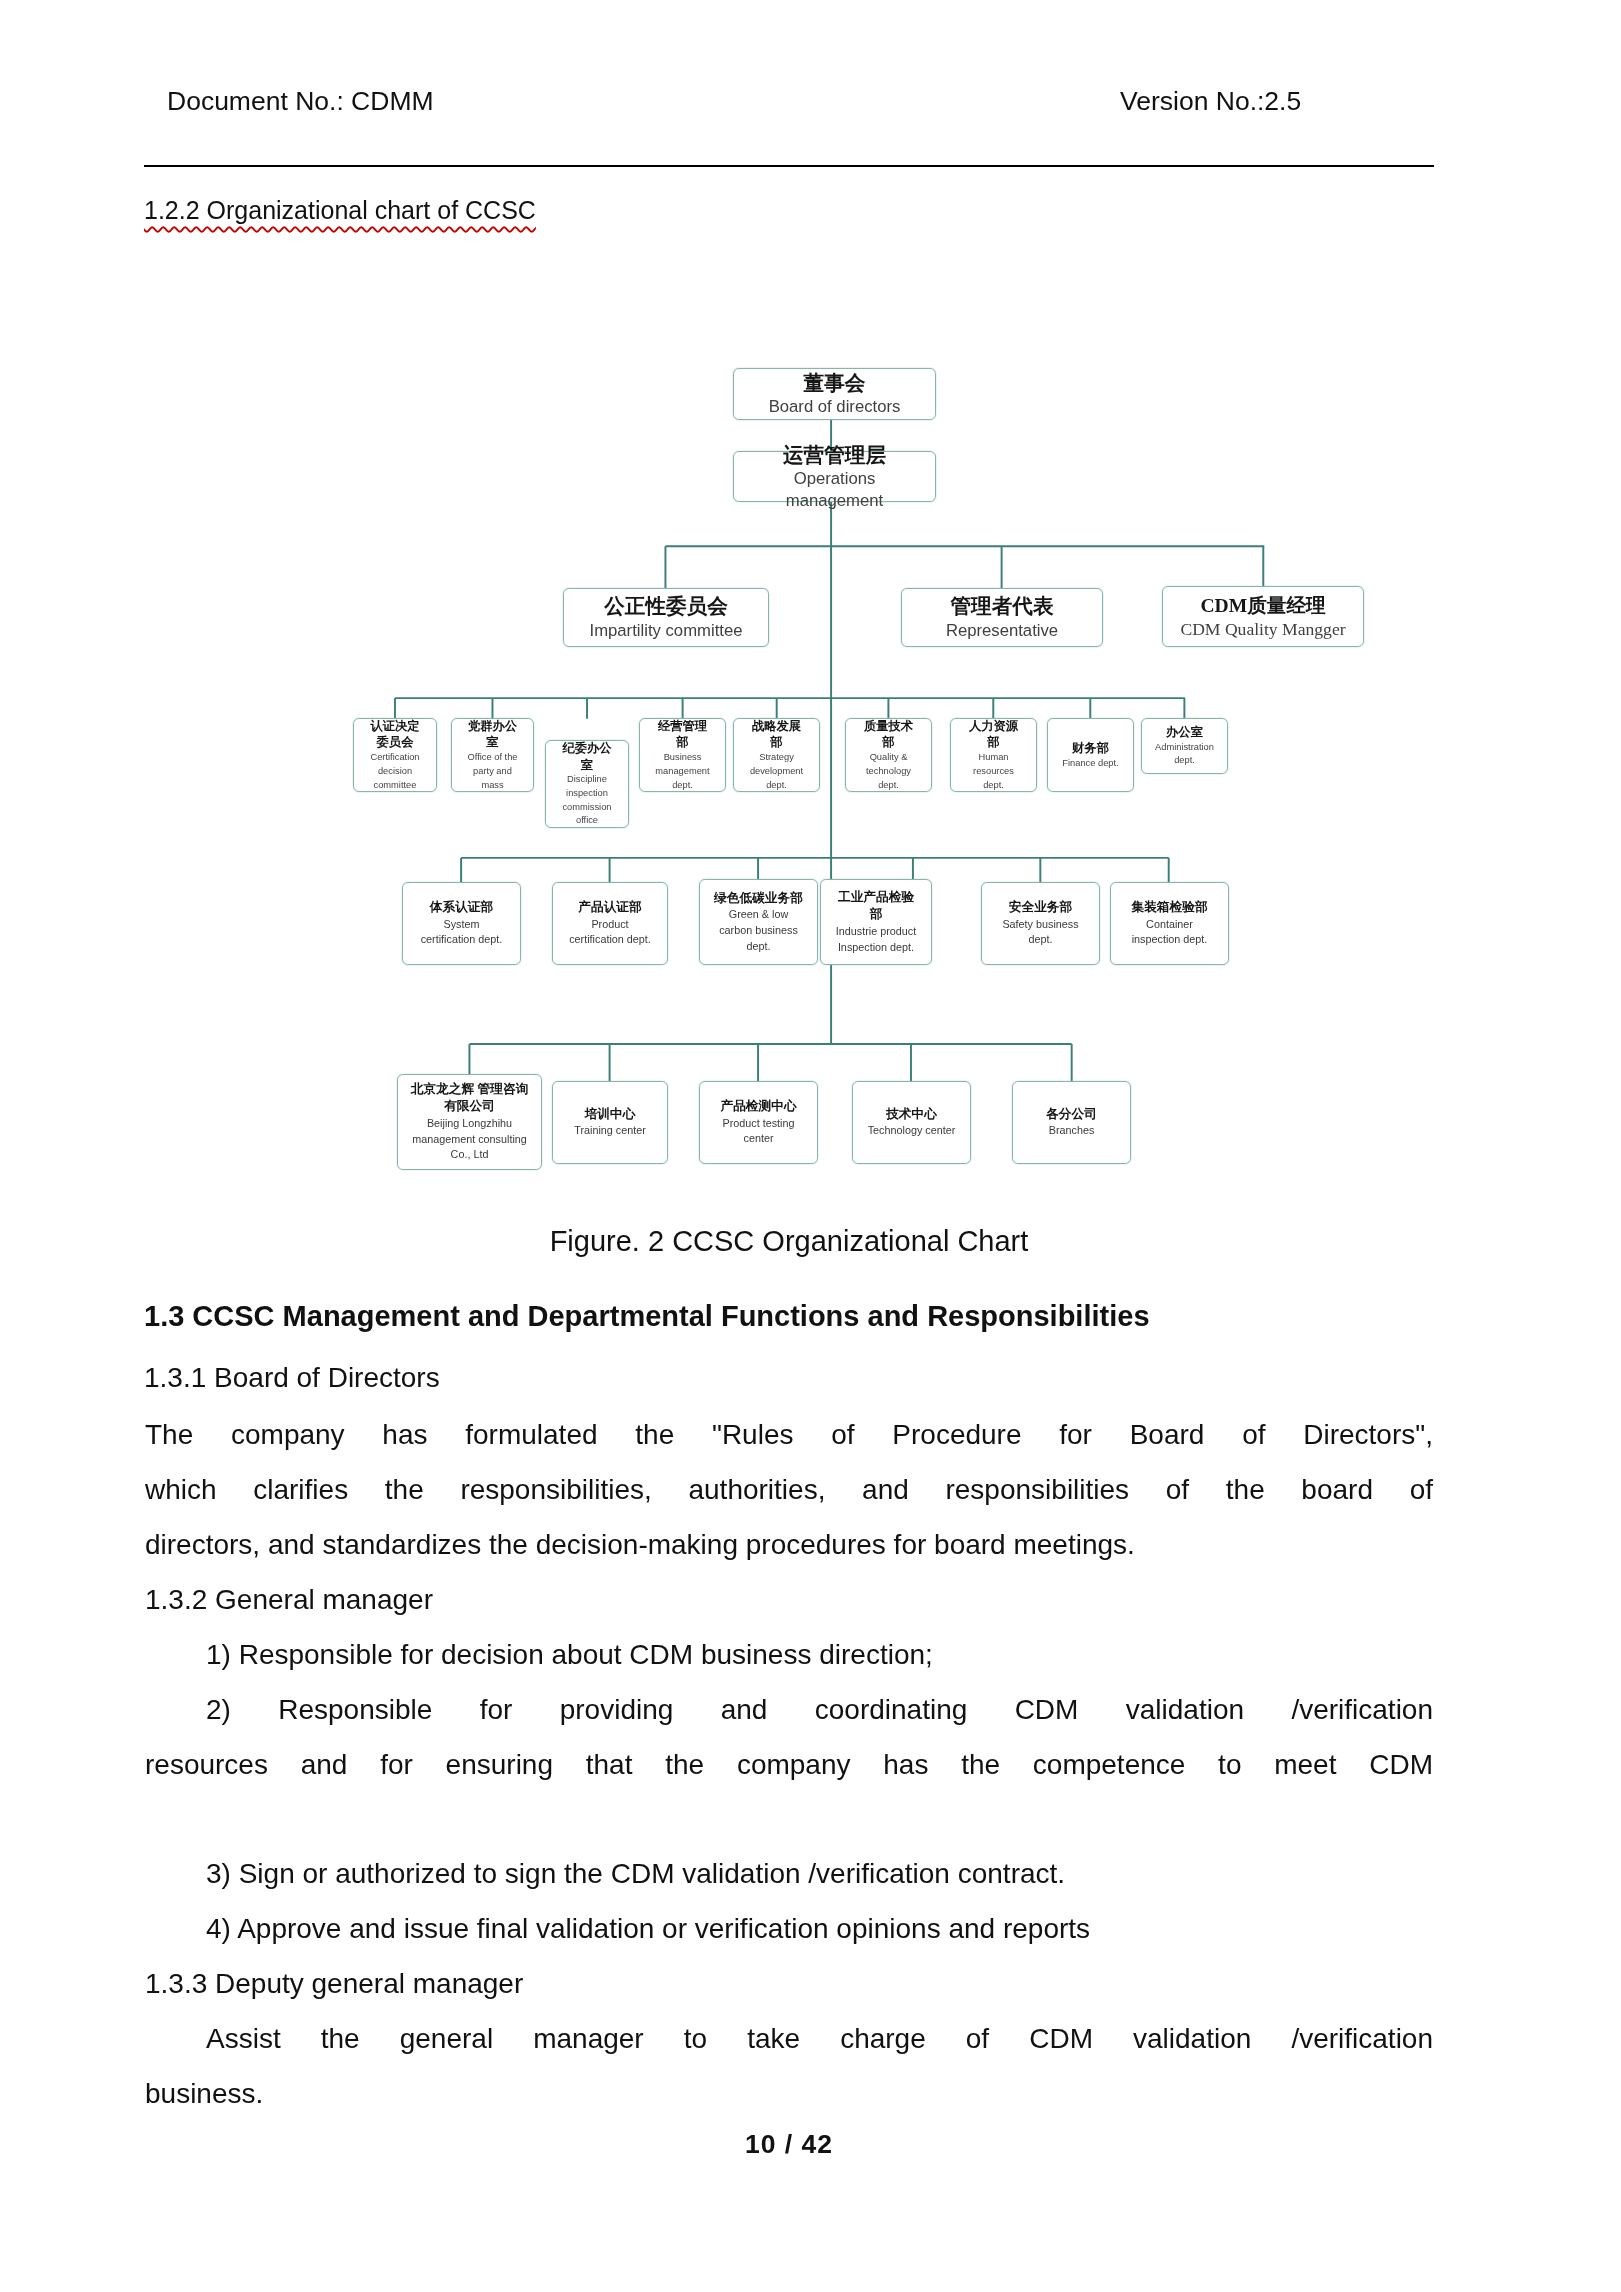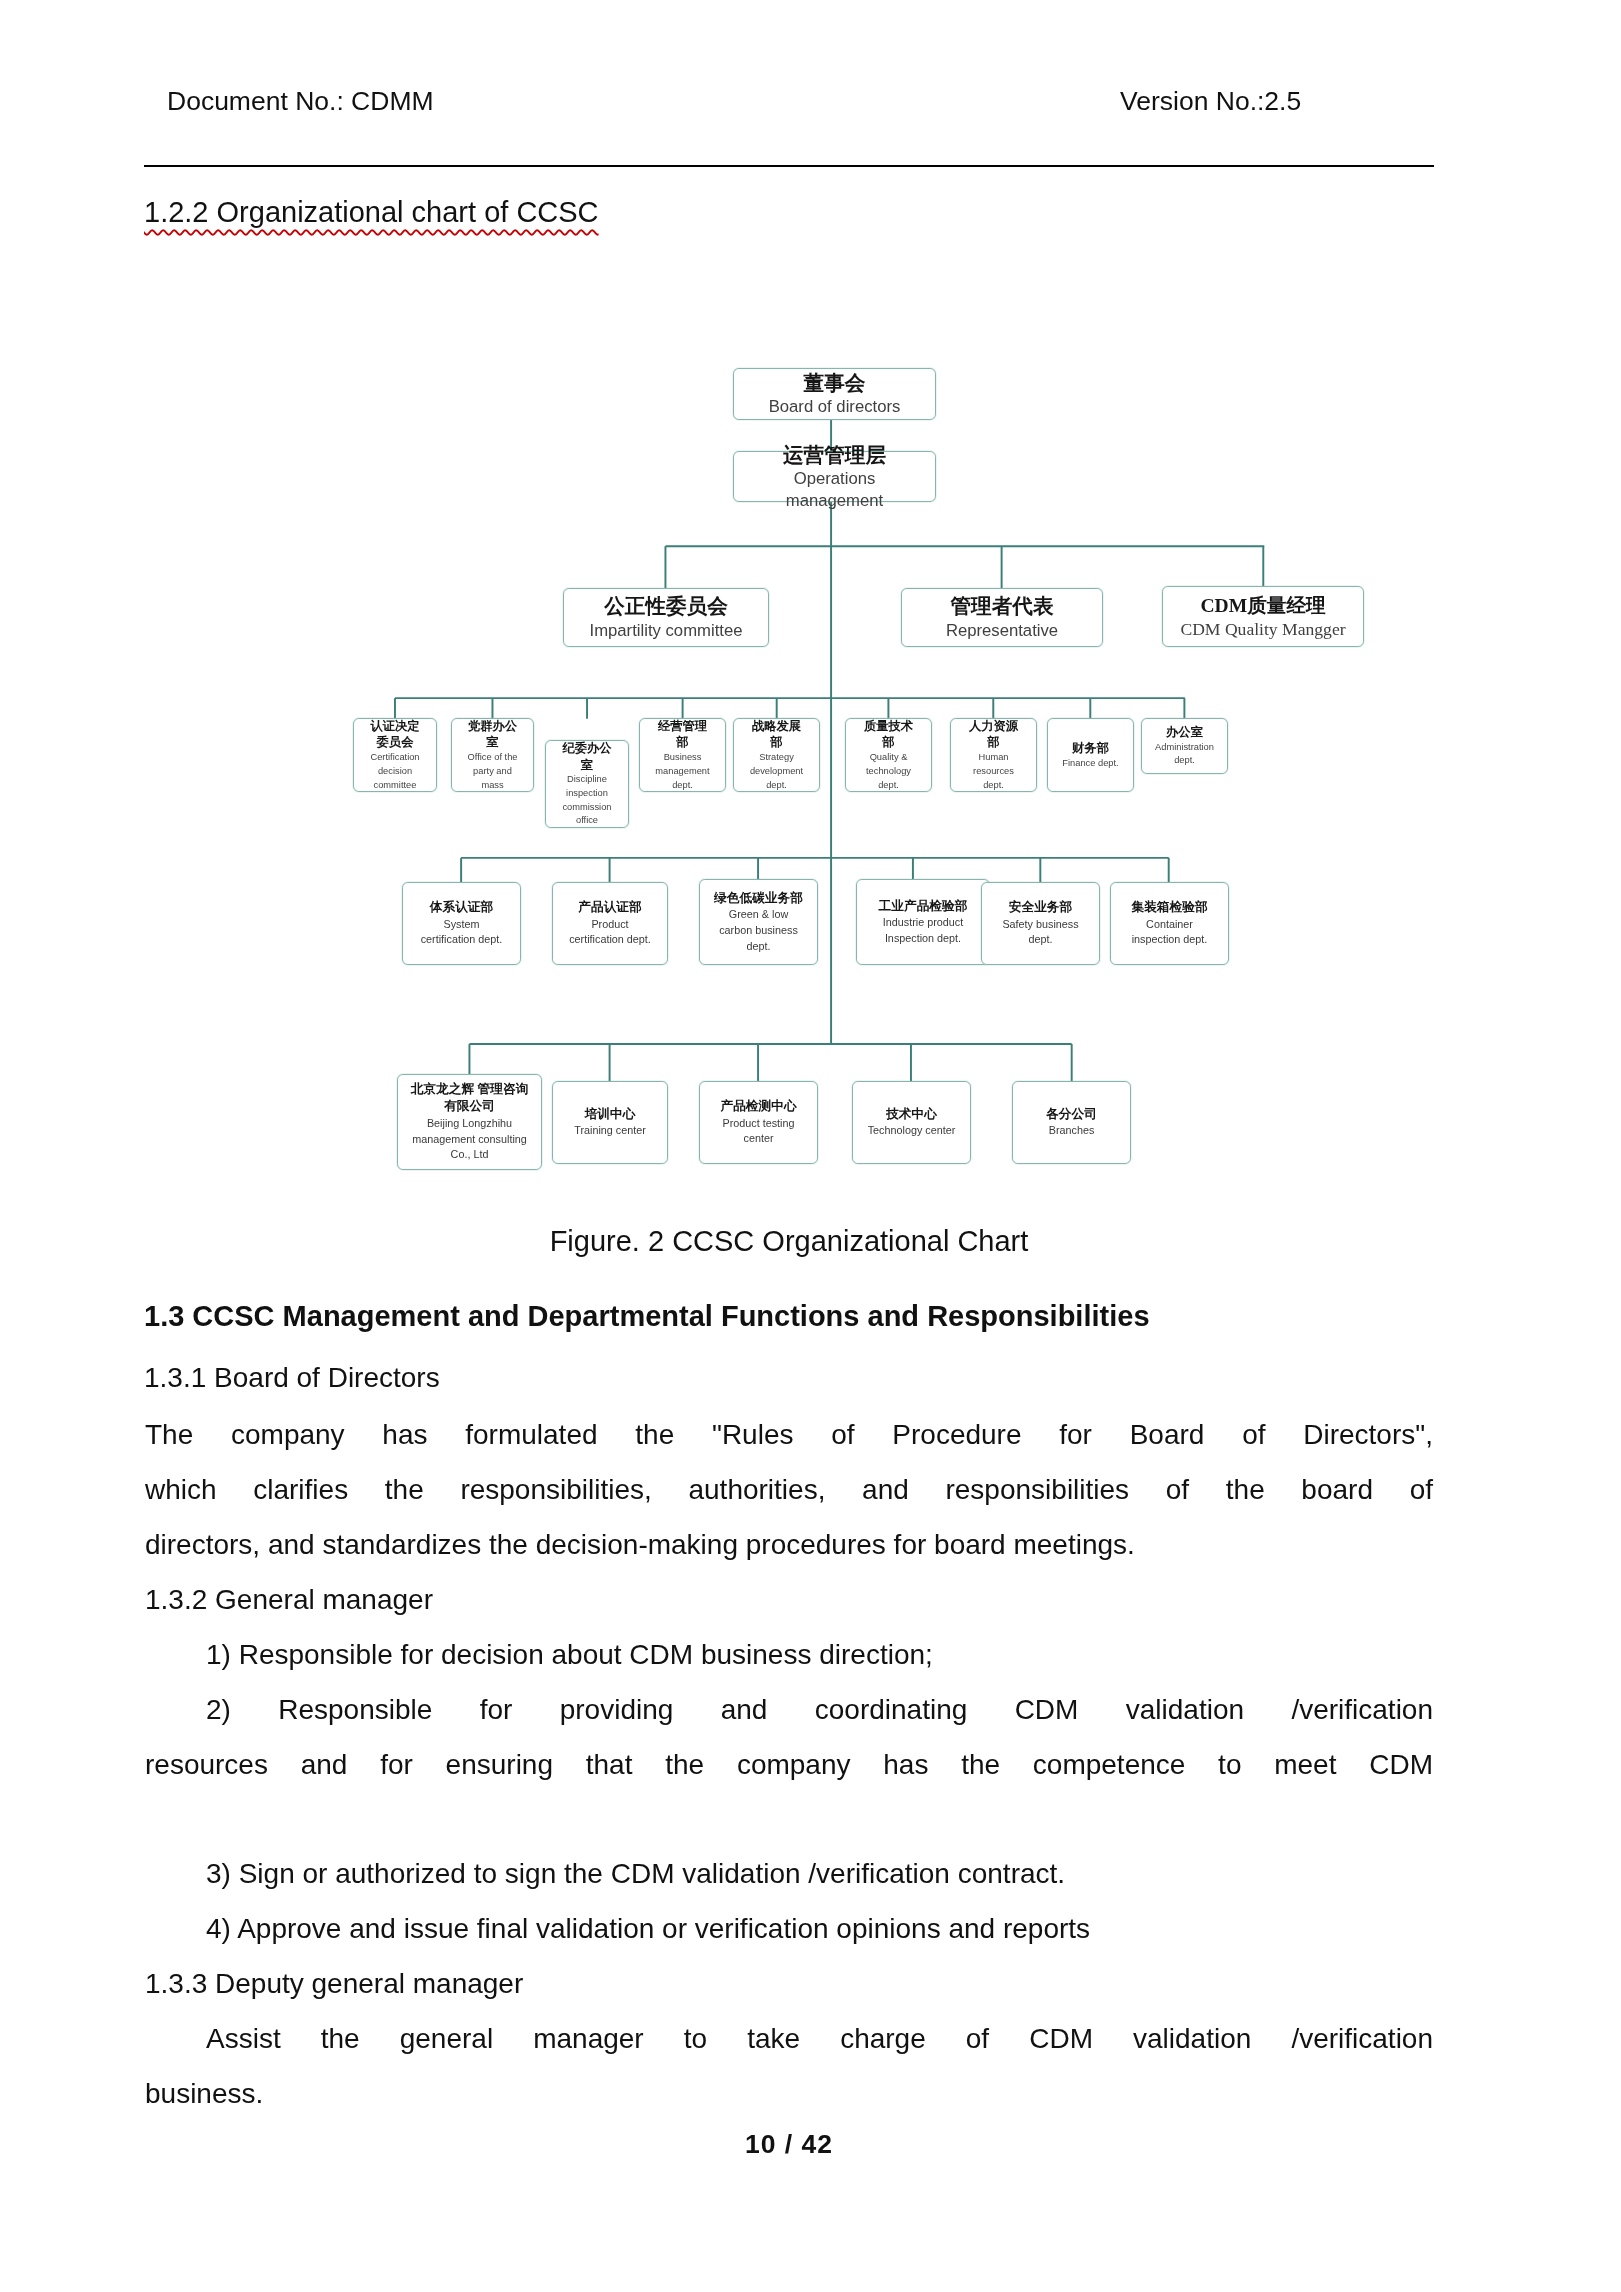--- a/index.html
+++ b/index.html
@@ -6,21 +6,21 @@
   .page{
     position:relative;width:1621px;height:2293px;background:#ffffff;
     font-family:"Liberation Sans", sans-serif;color:#111;overflow:hidden;
   }
   
   .hdr-left{position:absolute;left:167px;top:86px;font-size:26.5px;}
   .hdr-right{position:absolute;left:1120px;top:86px;font-size:26.5px;}
   .hdr-rule{position:absolute;left:144px;top:165px;width:1290px;height:0;border-top:2.9px solid #000;}
   
   .sec-title{
-    position:absolute;left:144px;top:196px;font-size:29px;display:inline-block;
+    position:absolute;left:144px;top:196px;font-size:25px;display:inline-block;
     text-decoration:underline;text-decoration-style:wavy;text-decoration-color:#c40000;
     text-decoration-thickness:2px;text-underline-offset:6.9px;
   }
   
   .chart-lines{position:absolute;left:0;top:0;pointer-events:none;}
   .obox{
     position:absolute;background:#fff;border:1.5px solid #84b6ae;border-radius:5.9px;
     display:flex;flex-direction:column;justify-content:center;align-items:center;
     text-align:center;box-sizing:border-box;padding:12px;
     box-shadow:0 0 0 1px rgba(132,182,174,0.15);
@@ -156,21 +156,21 @@
     <div class="en">System certification dept.</div>
   </div>
   <div class="obox mid" style="left:552px;top:882px;width:116px;height:83px">
     <div class="zh">产品认证部</div>
     <div class="en">Product certification dept.</div>
   </div>
   <div class="obox mid" style="left:699px;top:879px;width:119px;height:86px">
     <div class="zh">绿色低碳业务部</div>
     <div class="en">Green &amp; low carbon business dept.</div>
   </div>
-  <div class="obox mid" style="left:856px;top:879px;width:134px;height:86px">
+  <div class="obox mid" style="left:820px;top:879px;width:112px;height:86px">
     <div class="zh">工业产品检验部</div>
     <div class="en">Industrie product Inspection dept.</div>
   </div>
   <div class="obox mid" style="left:981px;top:882px;width:119px;height:83px">
     <div class="zh">安全业务部</div>
     <div class="en">Safety business dept.</div>
   </div>
   <div class="obox mid" style="left:1110px;top:882px;width:119px;height:83px">
     <div class="zh">集装箱检验部</div>
     <div class="en">Container inspection dept.</div>

